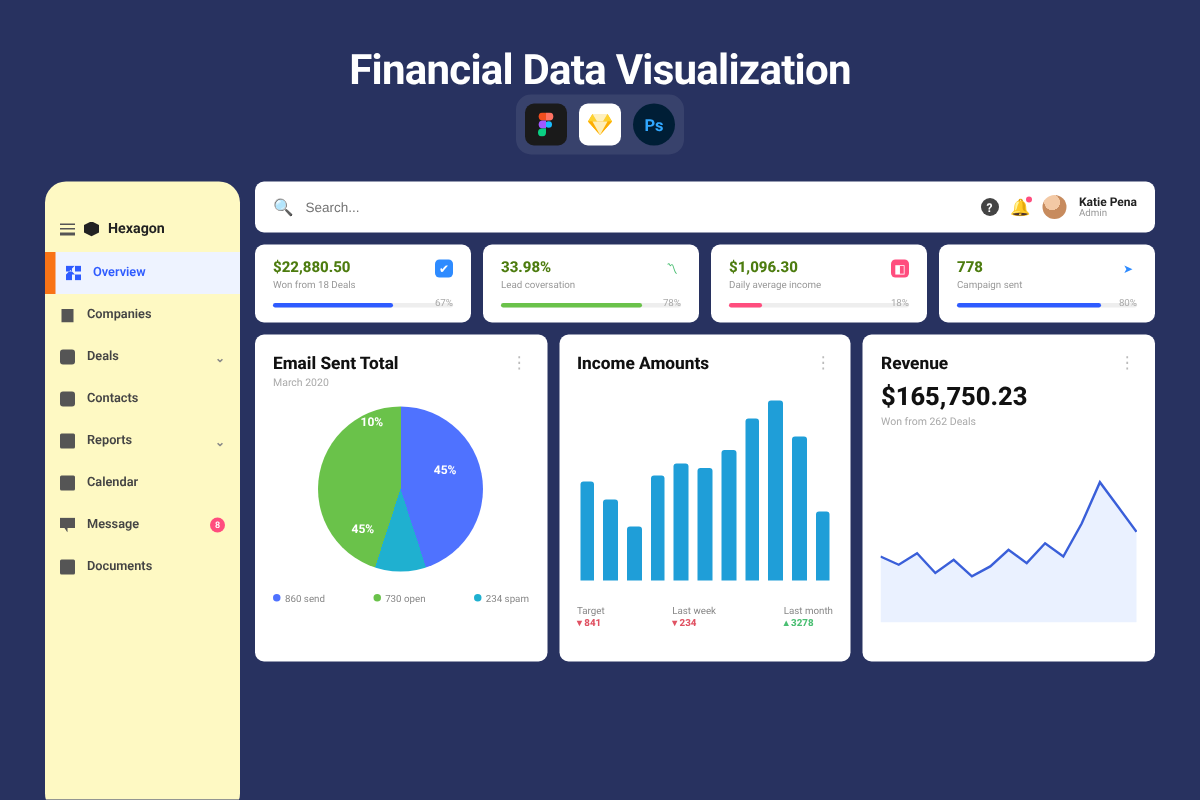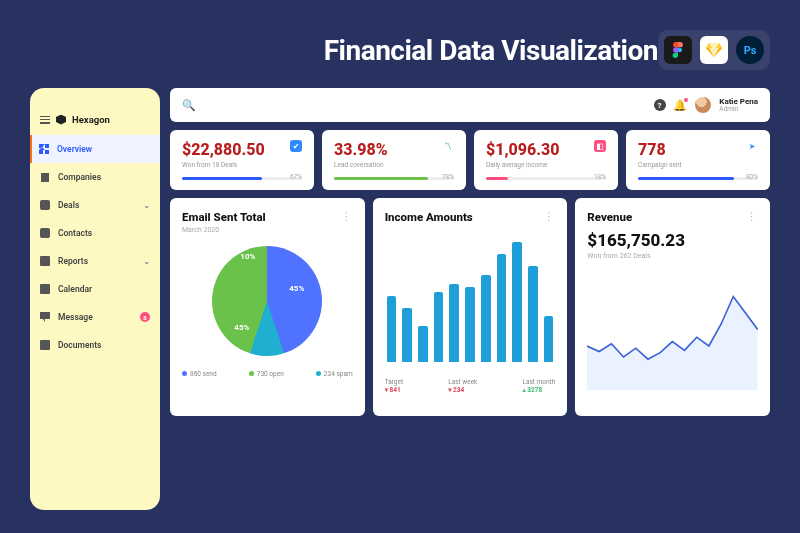--- a/index.html
+++ b/index.html
@@ -11,23 +11,24 @@
     overflow: hidden;
   }
   .canvas {
     position: relative;
     width: 800px;
     height: 533px;
     padding: 30px 30px 24px 30px;
   }
   .hero-row {
     display: flex;
-    justify-content: flex-end;
+    justify-content: flex-start;
     align-items: center;
     margin-bottom: 18px;
+    flex-direction: column;
   }
   .hero-title {
     color: #fff;
     font-size: 28px;
     font-weight: 700;
     letter-spacing: -0.5px;
   }
   .app-icons {
     display: flex;
     gap: 8px;
@@ -82,21 +83,21 @@
   .sb-item {
     display:flex; align-items:center; gap:8px;
     padding: 9px 10px;
     color:#444; font-weight:600;
     position:relative;
     cursor:pointer;
     font-size: 8.5px;
   }
   .sb-item.active {
     background:#eef3ff; color:#2e5bff;
-    border-left: 2px solid #f97316;
+    border-left: 7px solid #f97316;
     padding-left: 7px;
   }
   .sb-item .chev {
     margin-left:auto; font-size:8px; color:#888;
   }
   .sb-item .badge {
     margin-left:auto; background:#ff4d7e; color:#fff;
     width:10px;height:10px;border-radius:50%;
     font-size:6px; display:flex;align-items:center;justify-content:center;
   }
@@ -141,21 +142,21 @@
   .user-role { font-size:6.5px; color:#999;}
 
   
   .kpis {
     display:grid; grid-template-columns:repeat(4,1fr); gap:8px;
   }
   .kpi {
     background:#fff; border-radius:6px; padding:10px 12px 10px 12px;
     position:relative;
   }
-  .kpi-val { font-size:16px; font-weight:800; color:#b91c1c; }
+  .kpi-val { font-size:10px; font-weight:800; color:#4d7c0f; }
   .kpi-sub { font-size:6.5px; color:#999; margin-top:2px;}
   .kpi-bar {
     margin-top:8px; height:2.5px; background:#eee; border-radius:2px;
     position:relative;
   }
   .kpi-bar span {
     display:block; height:100%; border-radius:2px;
   }
   .kpi-pct { position:absolute; right:12px; bottom:9px; font-size:6.5px; color:#aaa;}
   .kpi-ico {
@@ -289,20 +290,21 @@
           <span class="sb-ico ico-doc"></span>
           <span>Documents</span>
         </li>
       </ul>
     </aside>
 
     <div class="main">
 
       <div class="topbar">
         <span class="search-ico">🔍</span>
+        <input class="search-input" placeholder="Search..." style="">
         <div class="tb-right">
           <span class="help-ico">?</span>
           <span class="bell-ico">🔔</span>
           <span class="avatar"></span>
           <div class="user-meta">
             <span class="user-name">Katie Pena</span>
             <span class="user-role">Admin</span>
           </div>
         </div>
       </div>

